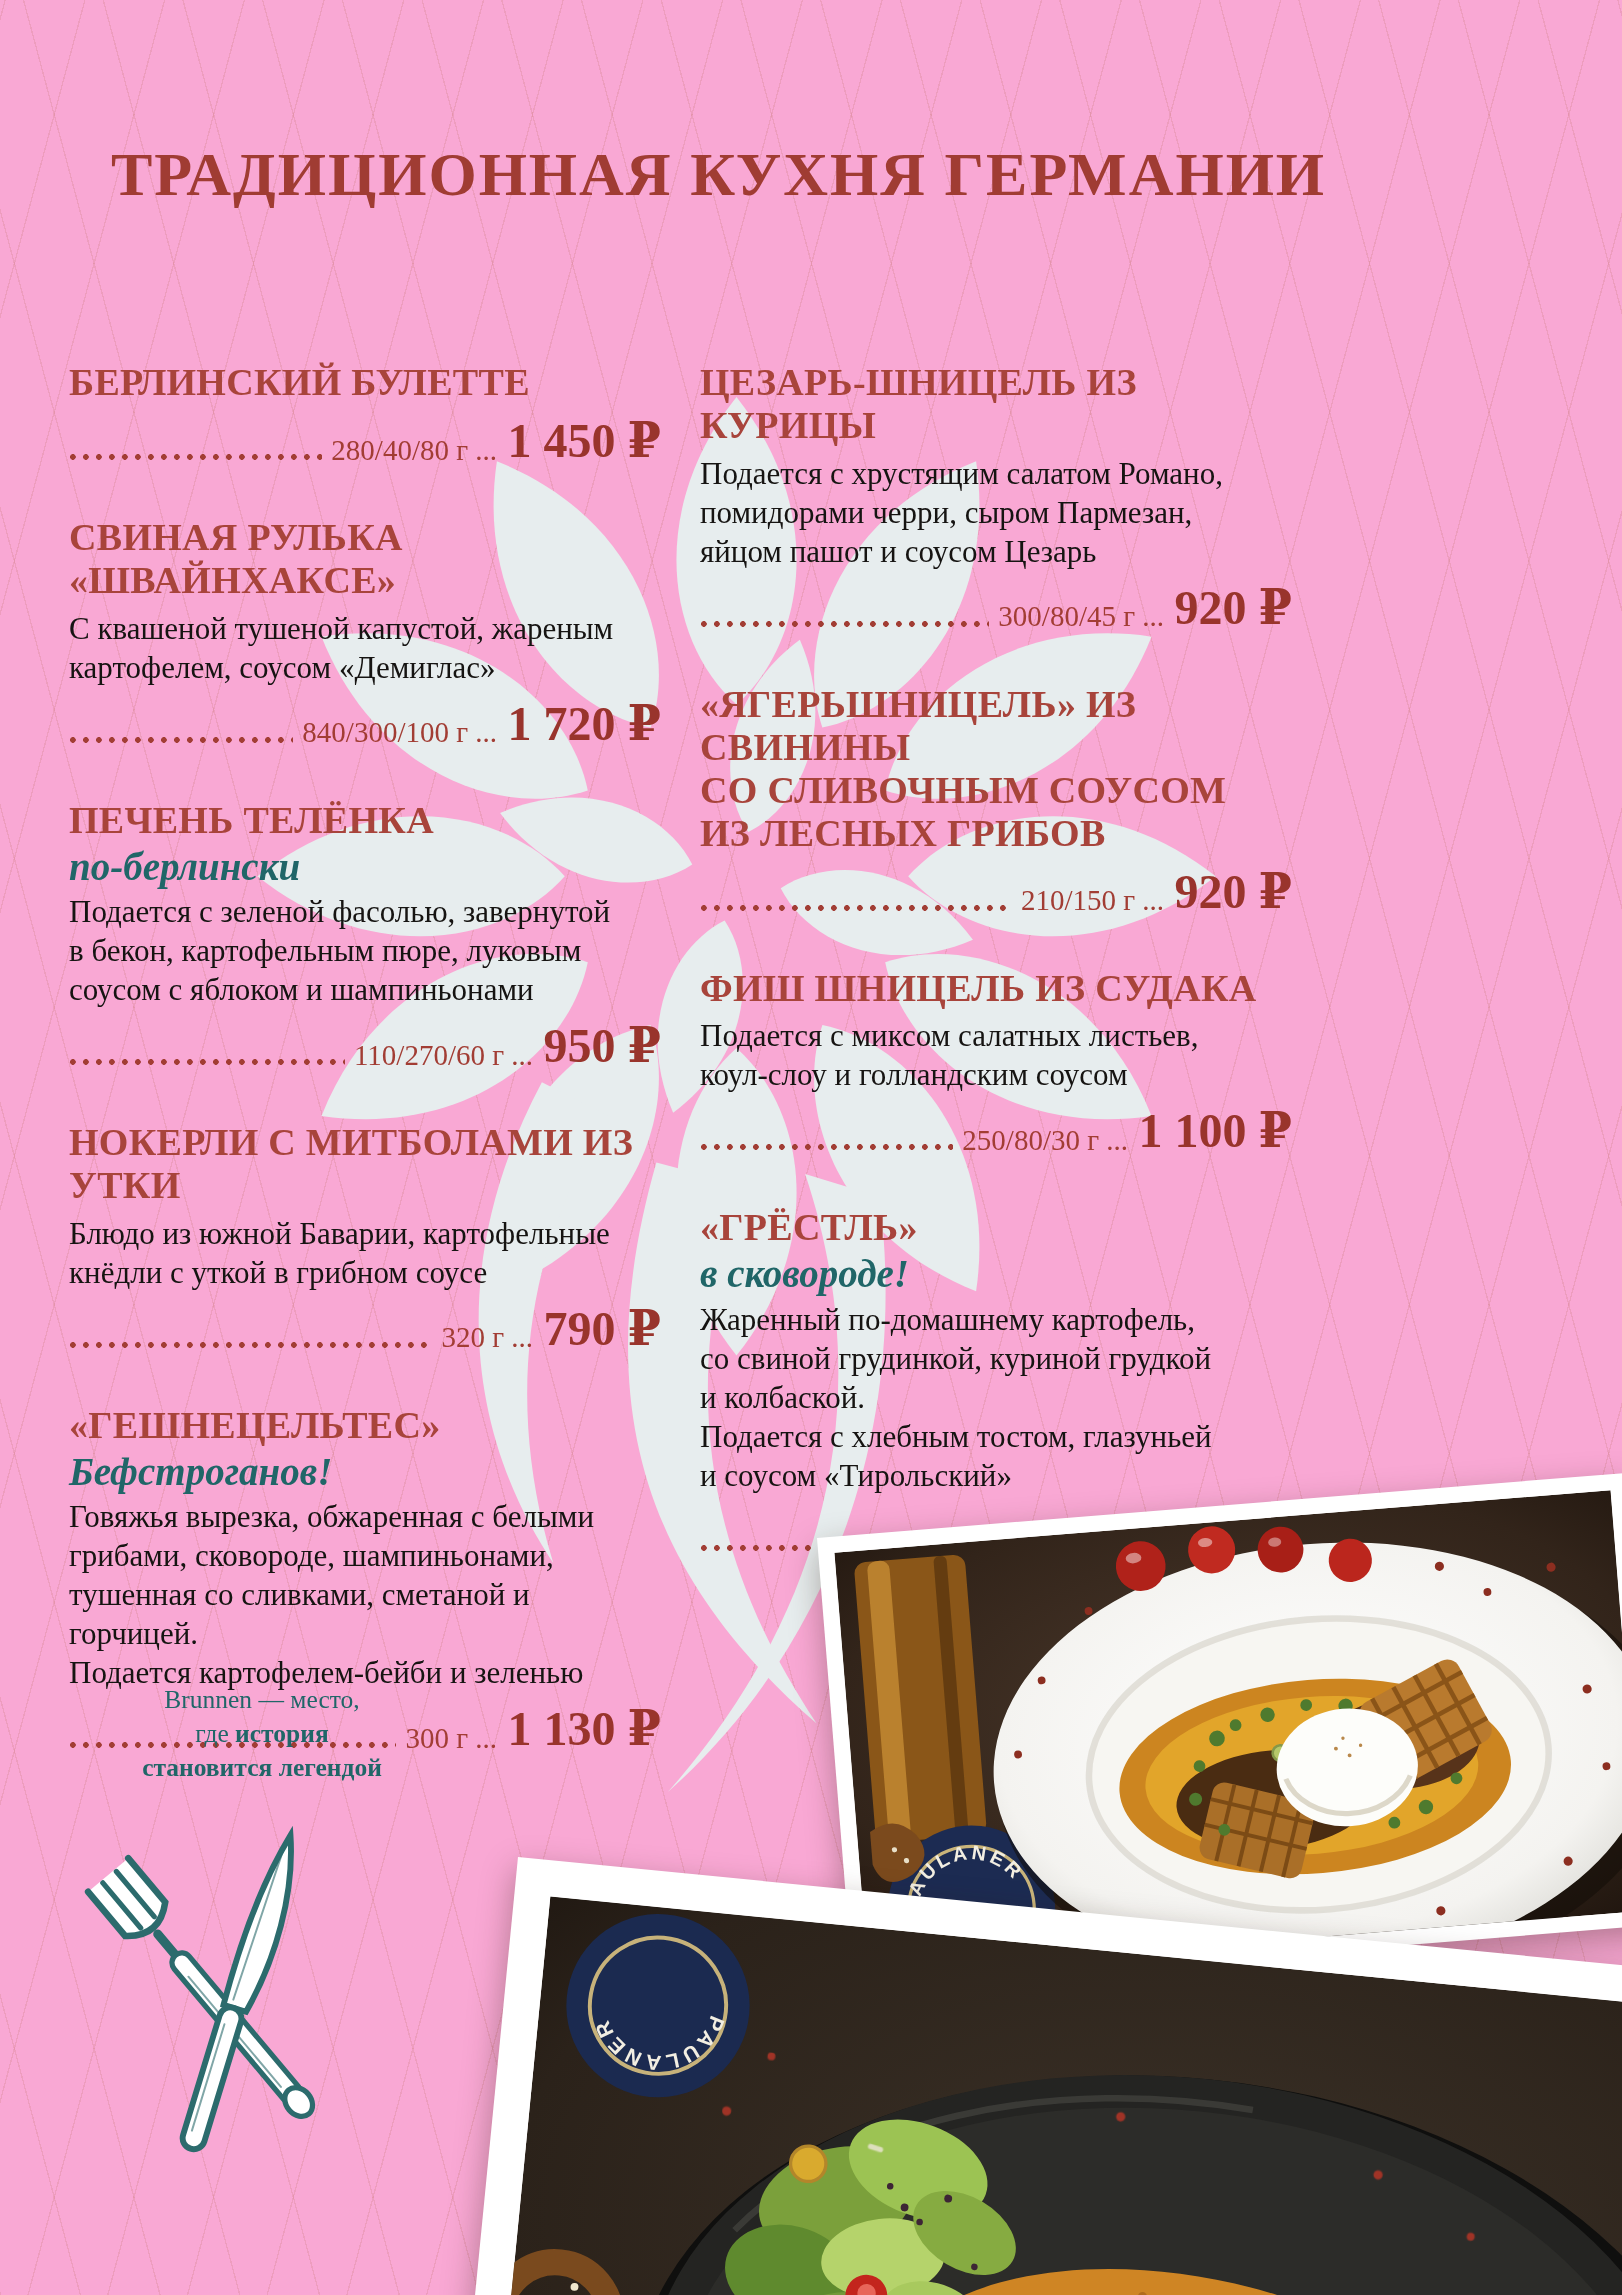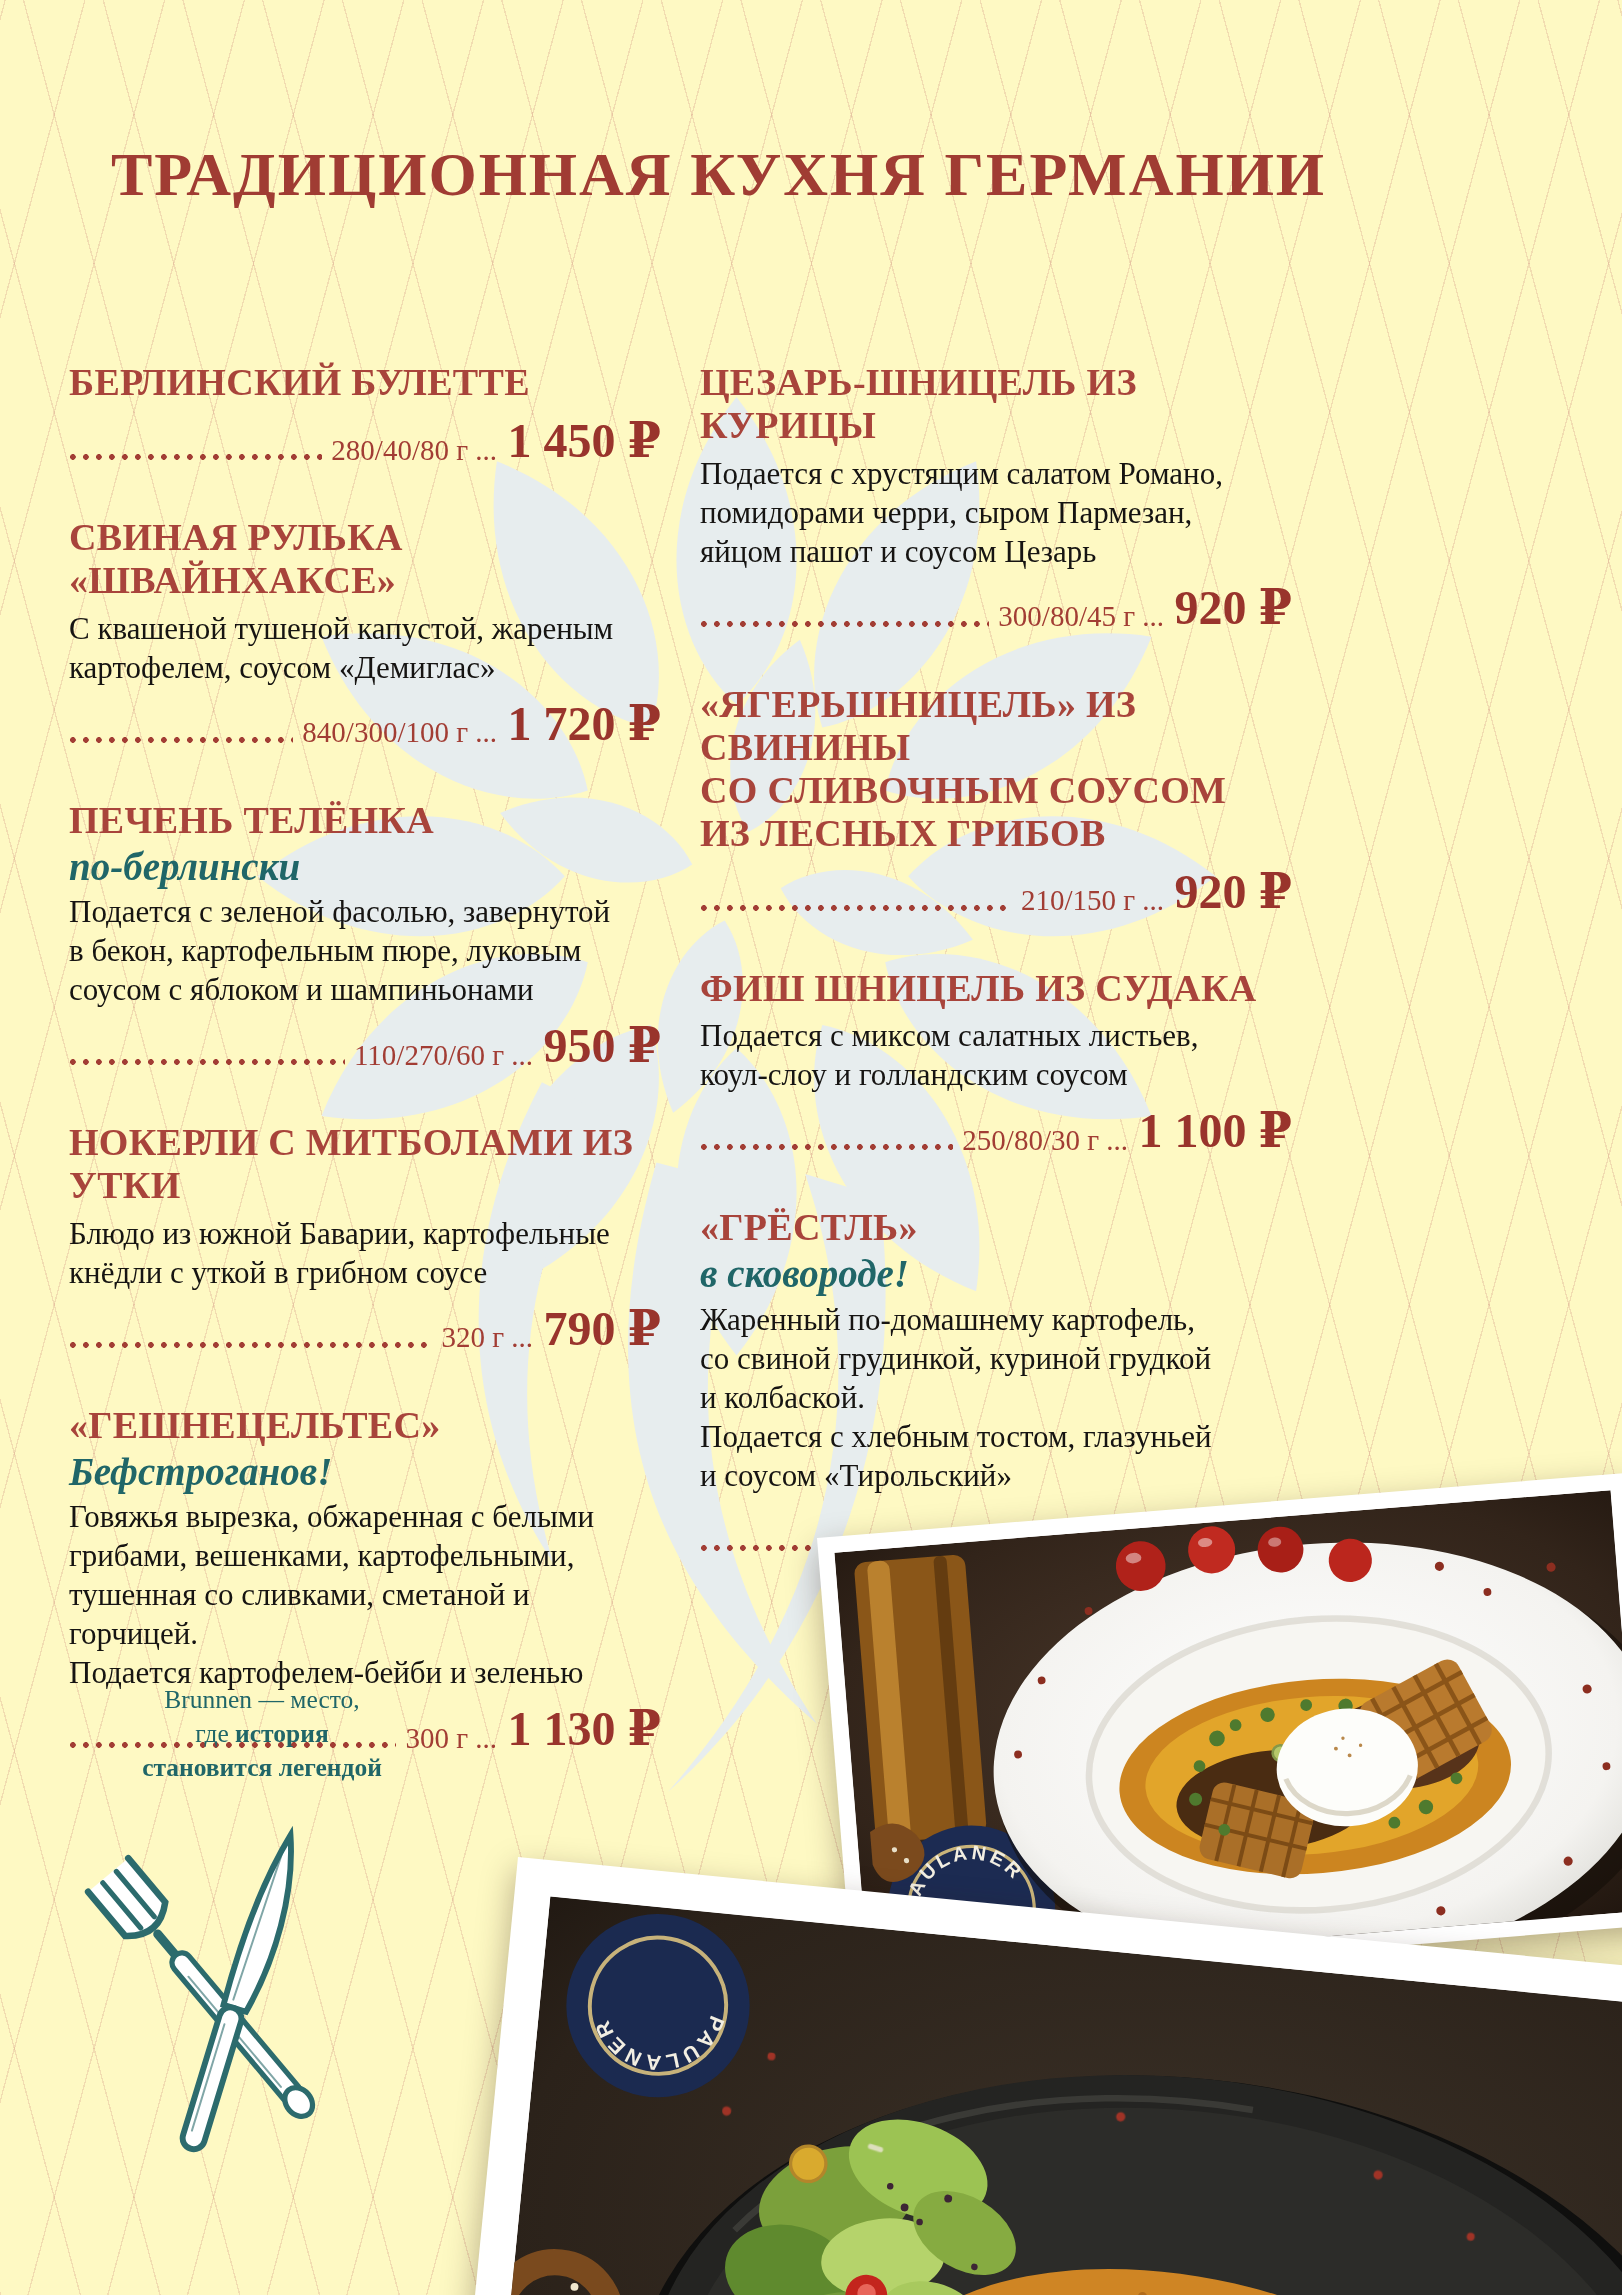--- a/index.html
+++ b/index.html
@@ -1,18 +1,18 @@
 <!DOCTYPE html>
 <html style="font-size:10.5px"><head>
 <meta charset="utf-8">
 <style>
   html,body{margin:0;padding:0;}
   body{width:1623px;height:2295px;overflow:hidden;background:#ffffff;
        font-family:"Liberation Serif","DejaVu Serif",serif;}
-  .page{position:relative;width:1623px;height:2295px;overflow:hidden;background:#fef9c3;}
+  .page{position:relative;width:1623px;height:2295px;overflow:hidden;background:#f9a8d4;}
   
   .page::before{content:"";position:absolute;inset:0;z-index:0;
     background-image:
       repeating-linear-gradient(75deg, rgba(197,118,112,0.22) 0 1.3px, transparent 1.3px 77px),
       repeating-linear-gradient(-75deg, rgba(197,118,112,0.22) 0 1.3px, transparent 1.3px 77px);
   }
   .watermark{position:absolute;left:164px;top:281px;width:1145px;height:1534px;z-index:1;}
 
   .page-title{position:absolute;left:111px;top:139px;margin:0;z-index:2;
     font-size:62px;font-weight:bold;letter-spacing:2px;color:#a03c33;}
@@ -129,21 +129,21 @@
           <div class="dots"></div>
           <span class="portion">320 г ...</span>
           <span class="price">790 ₽</span>
         </div>
       </div>
       <div class="menu-item">
         <h2 class="item-title">«ГЕШНЕЦЕЛЬТЕС»</h2>
         <div class="item-subtitle">Бефстроганов!</div>
         <div class="item-desc">
           <div class="desc-line">Говяжья вырезка, обжаренная с белыми</div>
-          <div class="desc-line">грибами, вешенками, картофельными,</div>
+          <div class="desc-line">грибами, сковороде, шампиньонами,</div>
           <div class="desc-line">тушенная со сливками, сметаной и горчицей.</div>
           <div class="desc-line">Подается картофелем-бейби и зеленью</div>
         </div>
         <div class="price-row">
           <div class="dots"></div>
           <span class="portion">300 г ...</span>
           <span class="price">1 130 ₽</span>
         </div>
       </div>
     </div>

